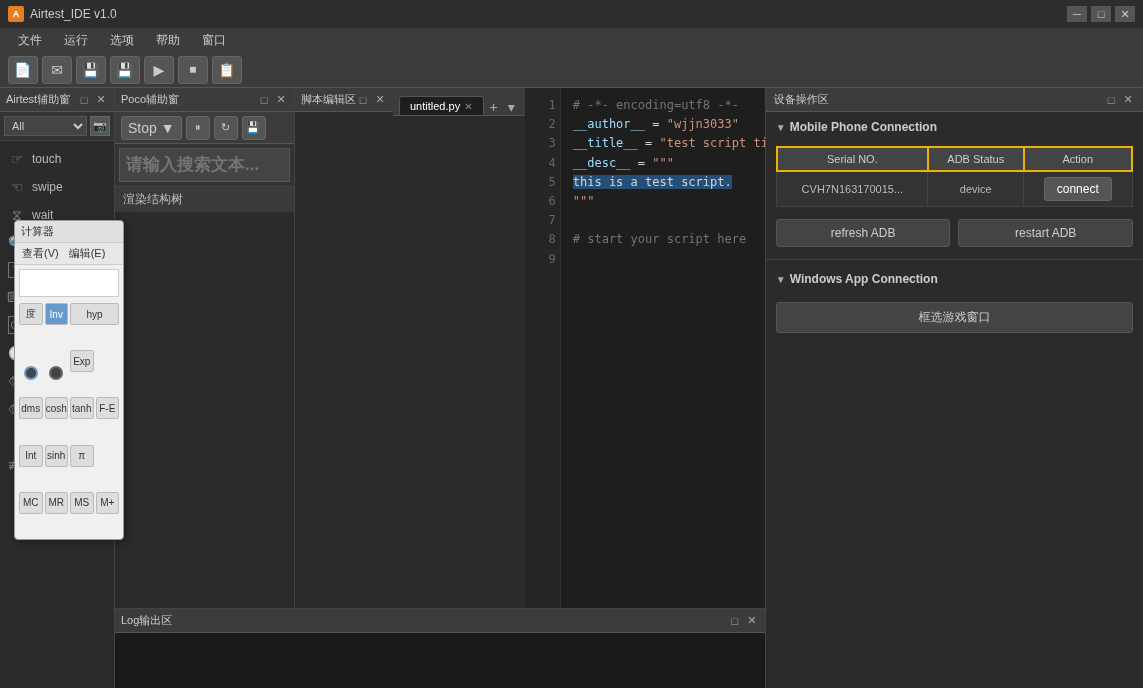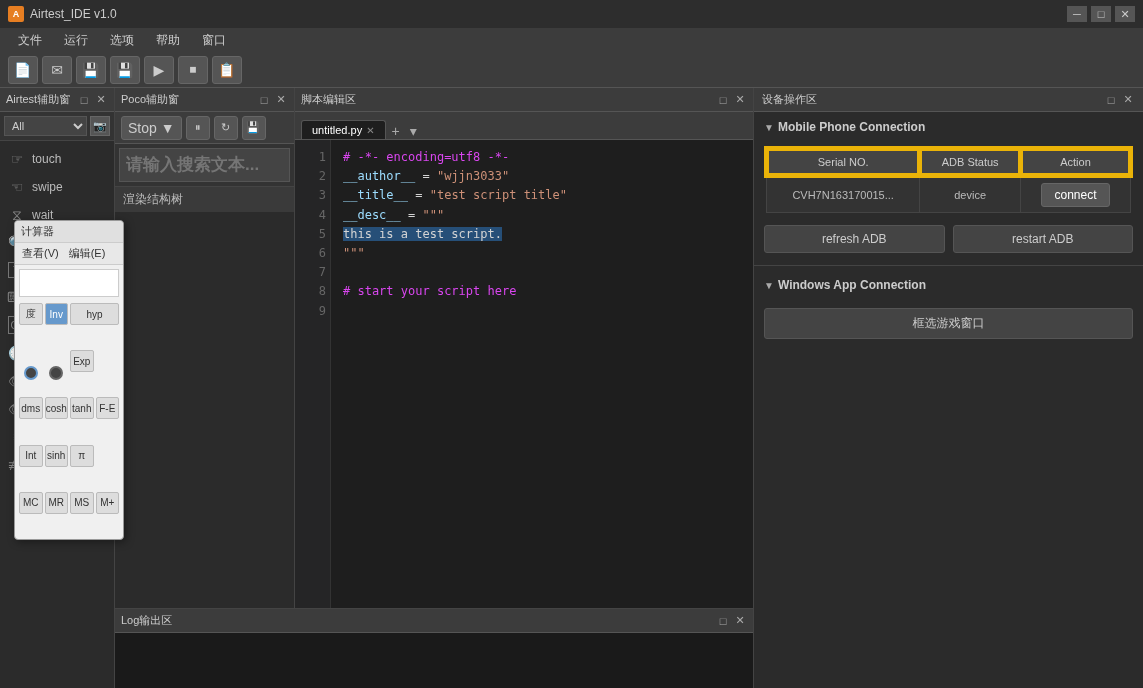--- a/index.html
+++ b/index.html
@@ -233,21 +233,21 @@
       color: #bbb;
       cursor: pointer;
       font-size: 12px;
       background: #3a3a3a;
     }
 
     
     .script-editor {
       flex: 1;
       display: flex;
-      flex-direction: column;
+      flex-direction: row;
       background: #2b2b2b;
     }
 
     .editor-header {
       background: #3c3c3c;
       height: 24px;
       display: flex;
       align-items: center;
       padding: 0 6px;
       color: #ccc;
@@ -302,21 +302,21 @@
     .code-content {
       flex: 1;
       padding: 8px 12px;
       font-family: 'Consolas', monospace;
       font-size: 12px;
       line-height: 1.6;
       color: #d4d4d4;
       white-space: pre;
       overflow: auto;
     }
-    .code-comment { color: #d946ef; }
+    .code-comment { color: #737373; }
     .code-string { color: #ce9178; }
     .code-variable { color: #9cdcfe; }
     .code-highlight { background: #264f78; }
 
     
     .log-panel {
       height: 80px;
       background: #2b2b2b;
       border-top: 1px solid #444;
       display: flex;
@@ -397,21 +397,21 @@
       border-collapse: collapse;
       margin: 4px 10px;
       width: calc(100% - 20px);
     }
     .device-table th {
       background: #444;
       color: #ccc;
       font-size: 11px;
       padding: 5px 8px;
       text-align: center;
-      border: 5px solid #eab308;
+      border: 2px solid #eab308;
       font-weight: normal;
     }
     .device-table td {
       color: #bbb;
       font-size: 11px;
       padding: 5px 8px;
       text-align: center;
       border: 1px solid #444;
       background: #333;
     }

